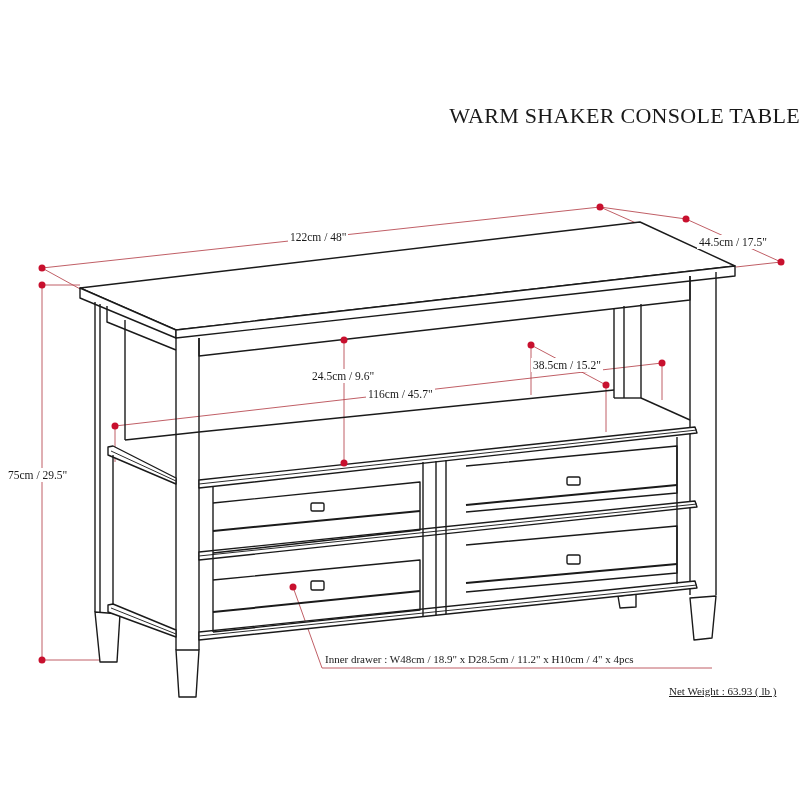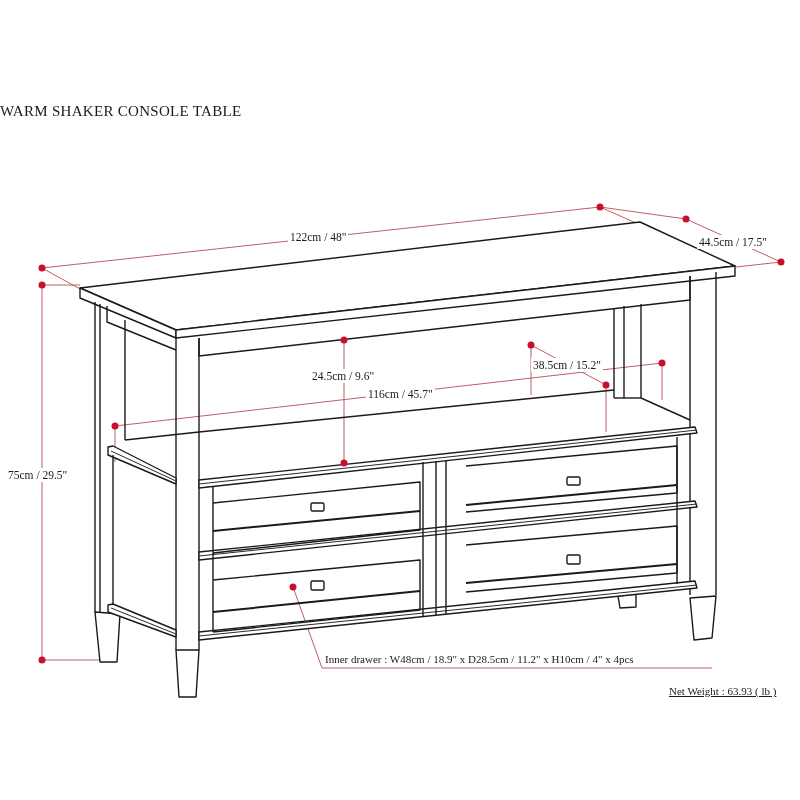--- a/index.html
+++ b/index.html
@@ -1,17 +1,17 @@
 <!DOCTYPE html>
 <html><head>
 <meta charset="utf-8">
 <style>
   html, body { margin: 0; padding: 0; background: #ffffff; }
   body { width: 800px; height: 800px; position: relative; overflow: hidden; font-family: "Liberation Serif", "DejaVu Serif", serif; }
-  .title { position: absolute; left: 0; width: 800px; top: 103px; text-align: left; font-size: 15px; letter-spacing: 0.3px; color: #1a1a1a; }
+  .title { position: absolute; left: 0; width: 800px; top: 103px; text-align: right; font-size: 22px; letter-spacing: 0.3px; color: #1a1a1a; }
   .lbl { position: absolute; font-size: 11.5px; color: #1a1a1a; white-space: nowrap; background: #fff; padding: 0 2px; line-height: 14px; }
   svg { position: absolute; left: 0; top: 0; }
   .ln { stroke: #1a1a1a; stroke-width: 1.4; fill: none; stroke-linejoin: round; }
   .ln2 { stroke: #1a1a1a; stroke-width: 2; fill: none; }
   .thin { stroke: #2a2a2a; stroke-width: 1; fill: none; }
   .dim { stroke: #b5434b; stroke-width: 1; fill: none; opacity: 0.85; }
   .dot { fill: #c8102e; }
   .white { fill: #ffffff; }
 </style>
 </head>

